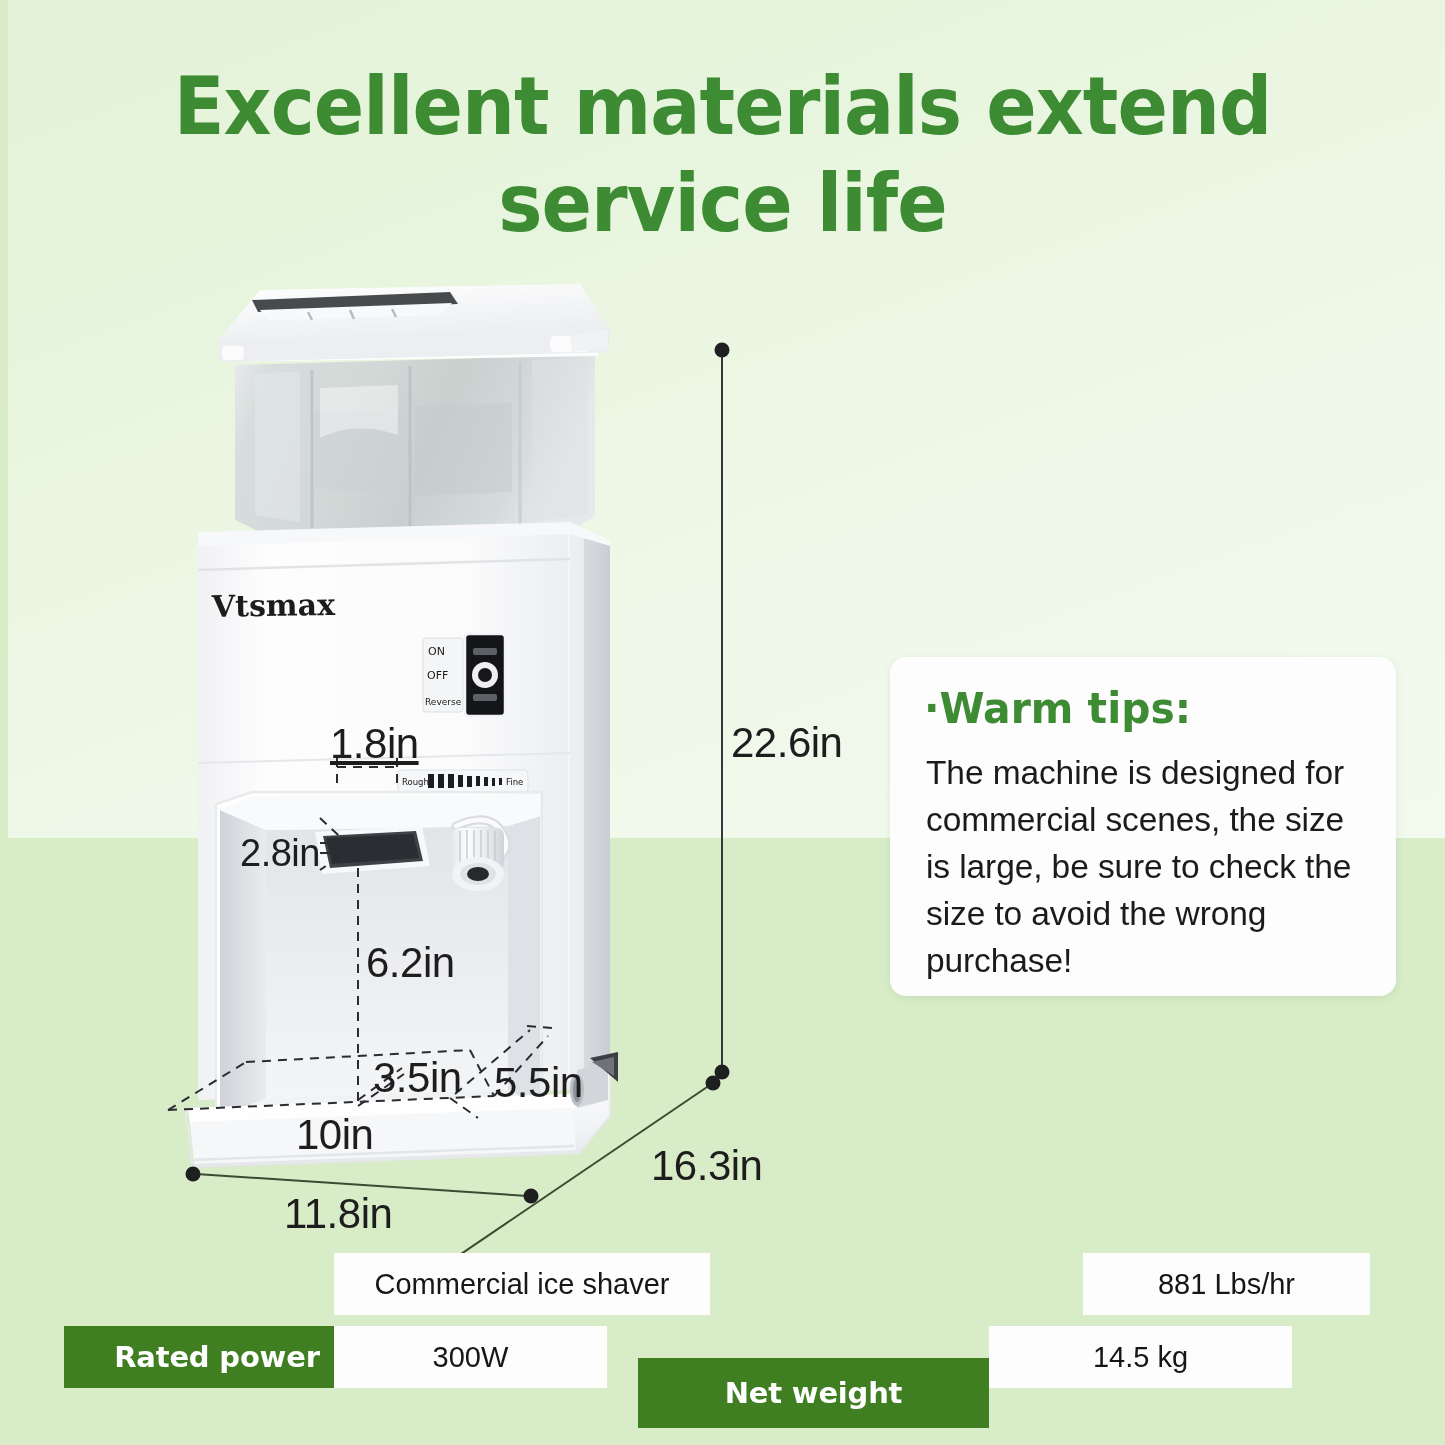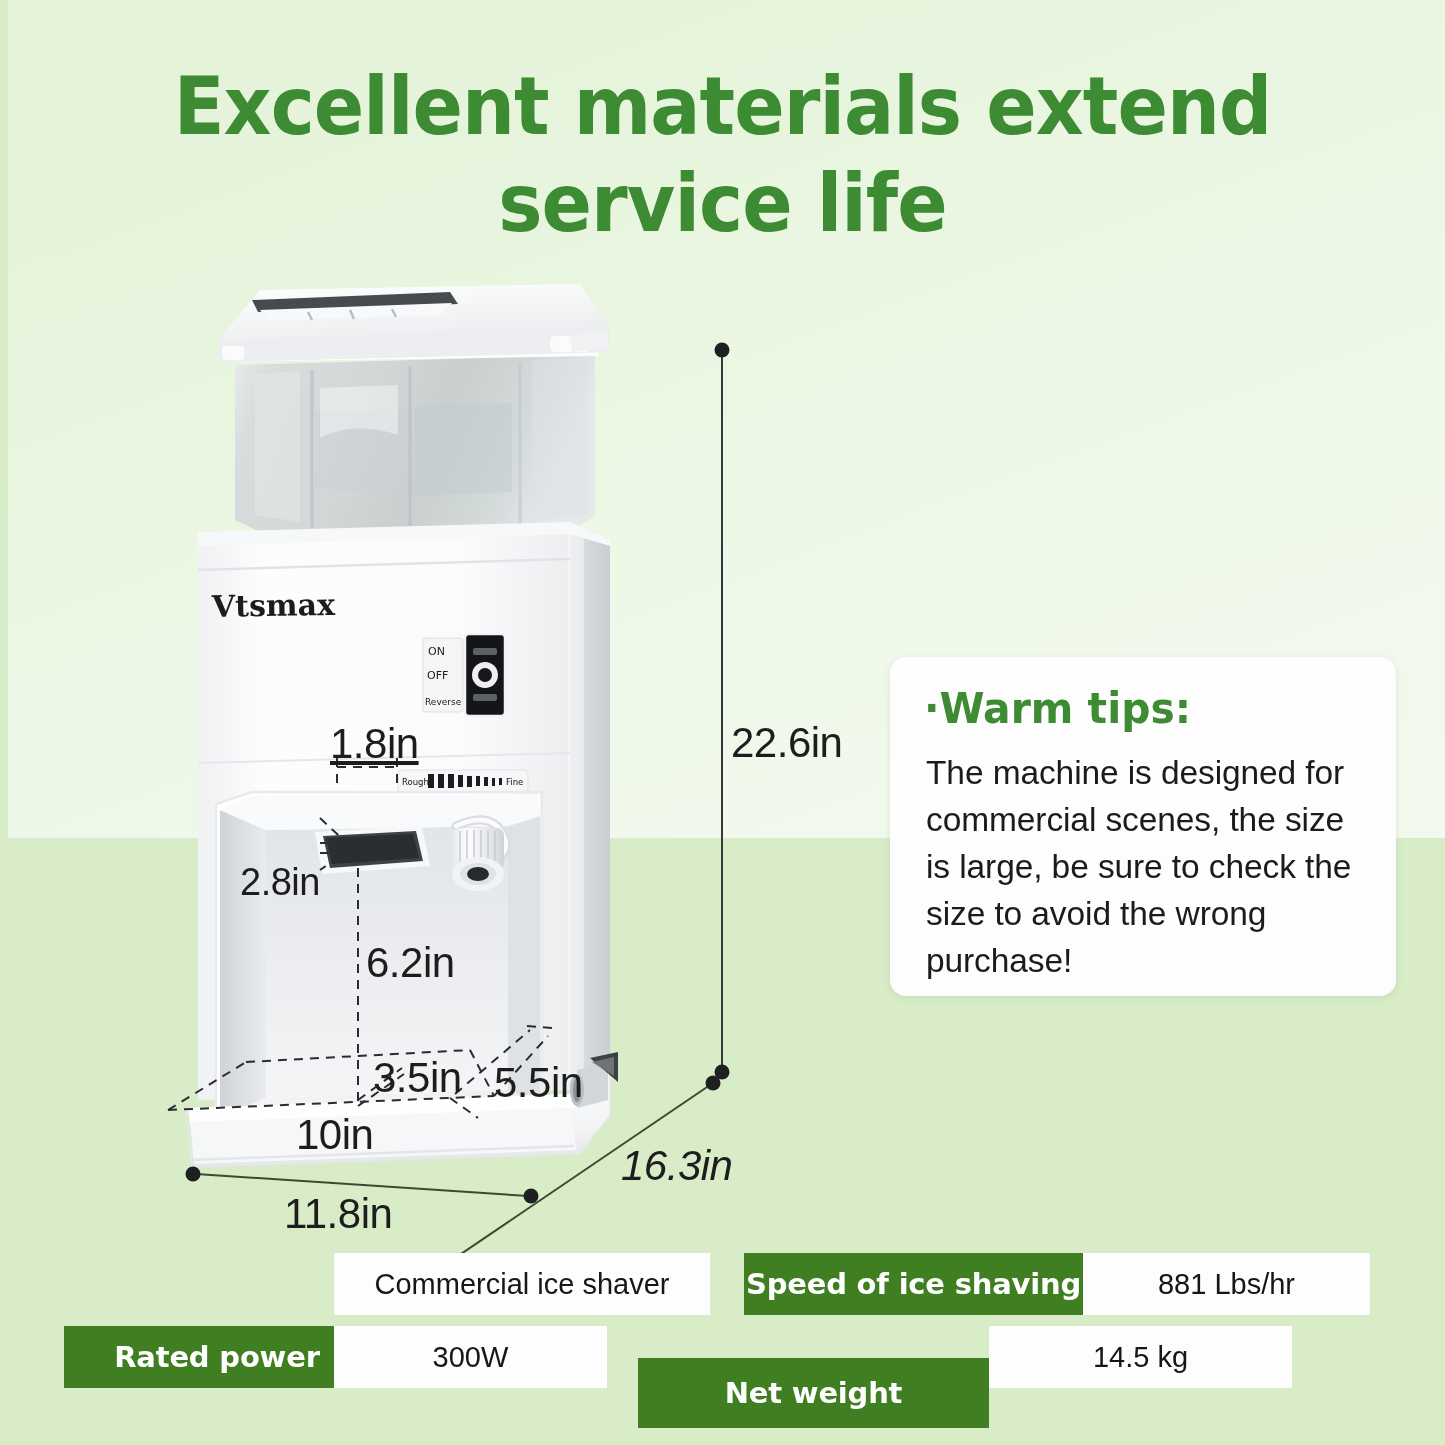--- a/index.html
+++ b/index.html
@@ -121,30 +121,30 @@
 
   
   .dim {
     position: absolute;
     color: #1d1d1d;
     font-size: 42px;
     line-height: 42px;
     white-space: nowrap;
     letter-spacing: -0.5px;
   }
-  .dim-sm { font-size: 38px; margin-top: 29px; }
+  .dim-sm { font-size: 38px; }
   #dim-226 { left: 731px;  top: 722px; }
   #dim-18  { left: 330px;  top: 723px; text-decoration: underline; }
   #dim-28  { left: 240px;  top: 832px; }
   #dim-62  { left: 366px;  top: 942px; }
   #dim-35  { left: 373px;  top: 1057px; }
   #dim-55  { left: 494px;  top: 1062px; }
   #dim-10  { left: 296px;  top: 1114px; }
   #dim-118 { left: 284px;  top: 1193px; }
-  #dim-163 { left: 621px;  top: 1145px; font-style: italic; }
+  #dim-163 { left: 651px;  top: 1145px; }
 </style>
 </head>
 <body>
 
 <div id="page">
 
   <div class="bg-lower"></div>
   <div class="bg-upper"></div>
 
   <div class="headline">Excellent materials extend
@@ -399,21 +399,20 @@
   <div class="dim" id="dim-118">11.8in</div>
   <div class="dim" id="dim-163">16.3in</div>
 
   <div class="tips-card">
     <div class="tips-title">·Warm tips:</div>
     <div class="tips-body">The machine is designed for commercial scenes, the size is large, be sure to check the size to avoid the wrong purchase!</div>
   </div>
 
   <div class="spec-value" id="val-product">Commercial ice shaver</div>
 
-  <div class="spec-label" id="lbl-speed">Speed of ice shaving</div>
   <div class="spec-value" id="val-speed">881 Lbs/hr</div>
 
   <div class="spec-label" id="lbl-power">Rated power</div>
   <div class="spec-value" id="val-power">300W</div>
 
   <div class="spec-label" id="lbl-weight">Net weight</div>
   <div class="spec-value" id="val-weight">14.5 kg</div>
 
 </div>
 

